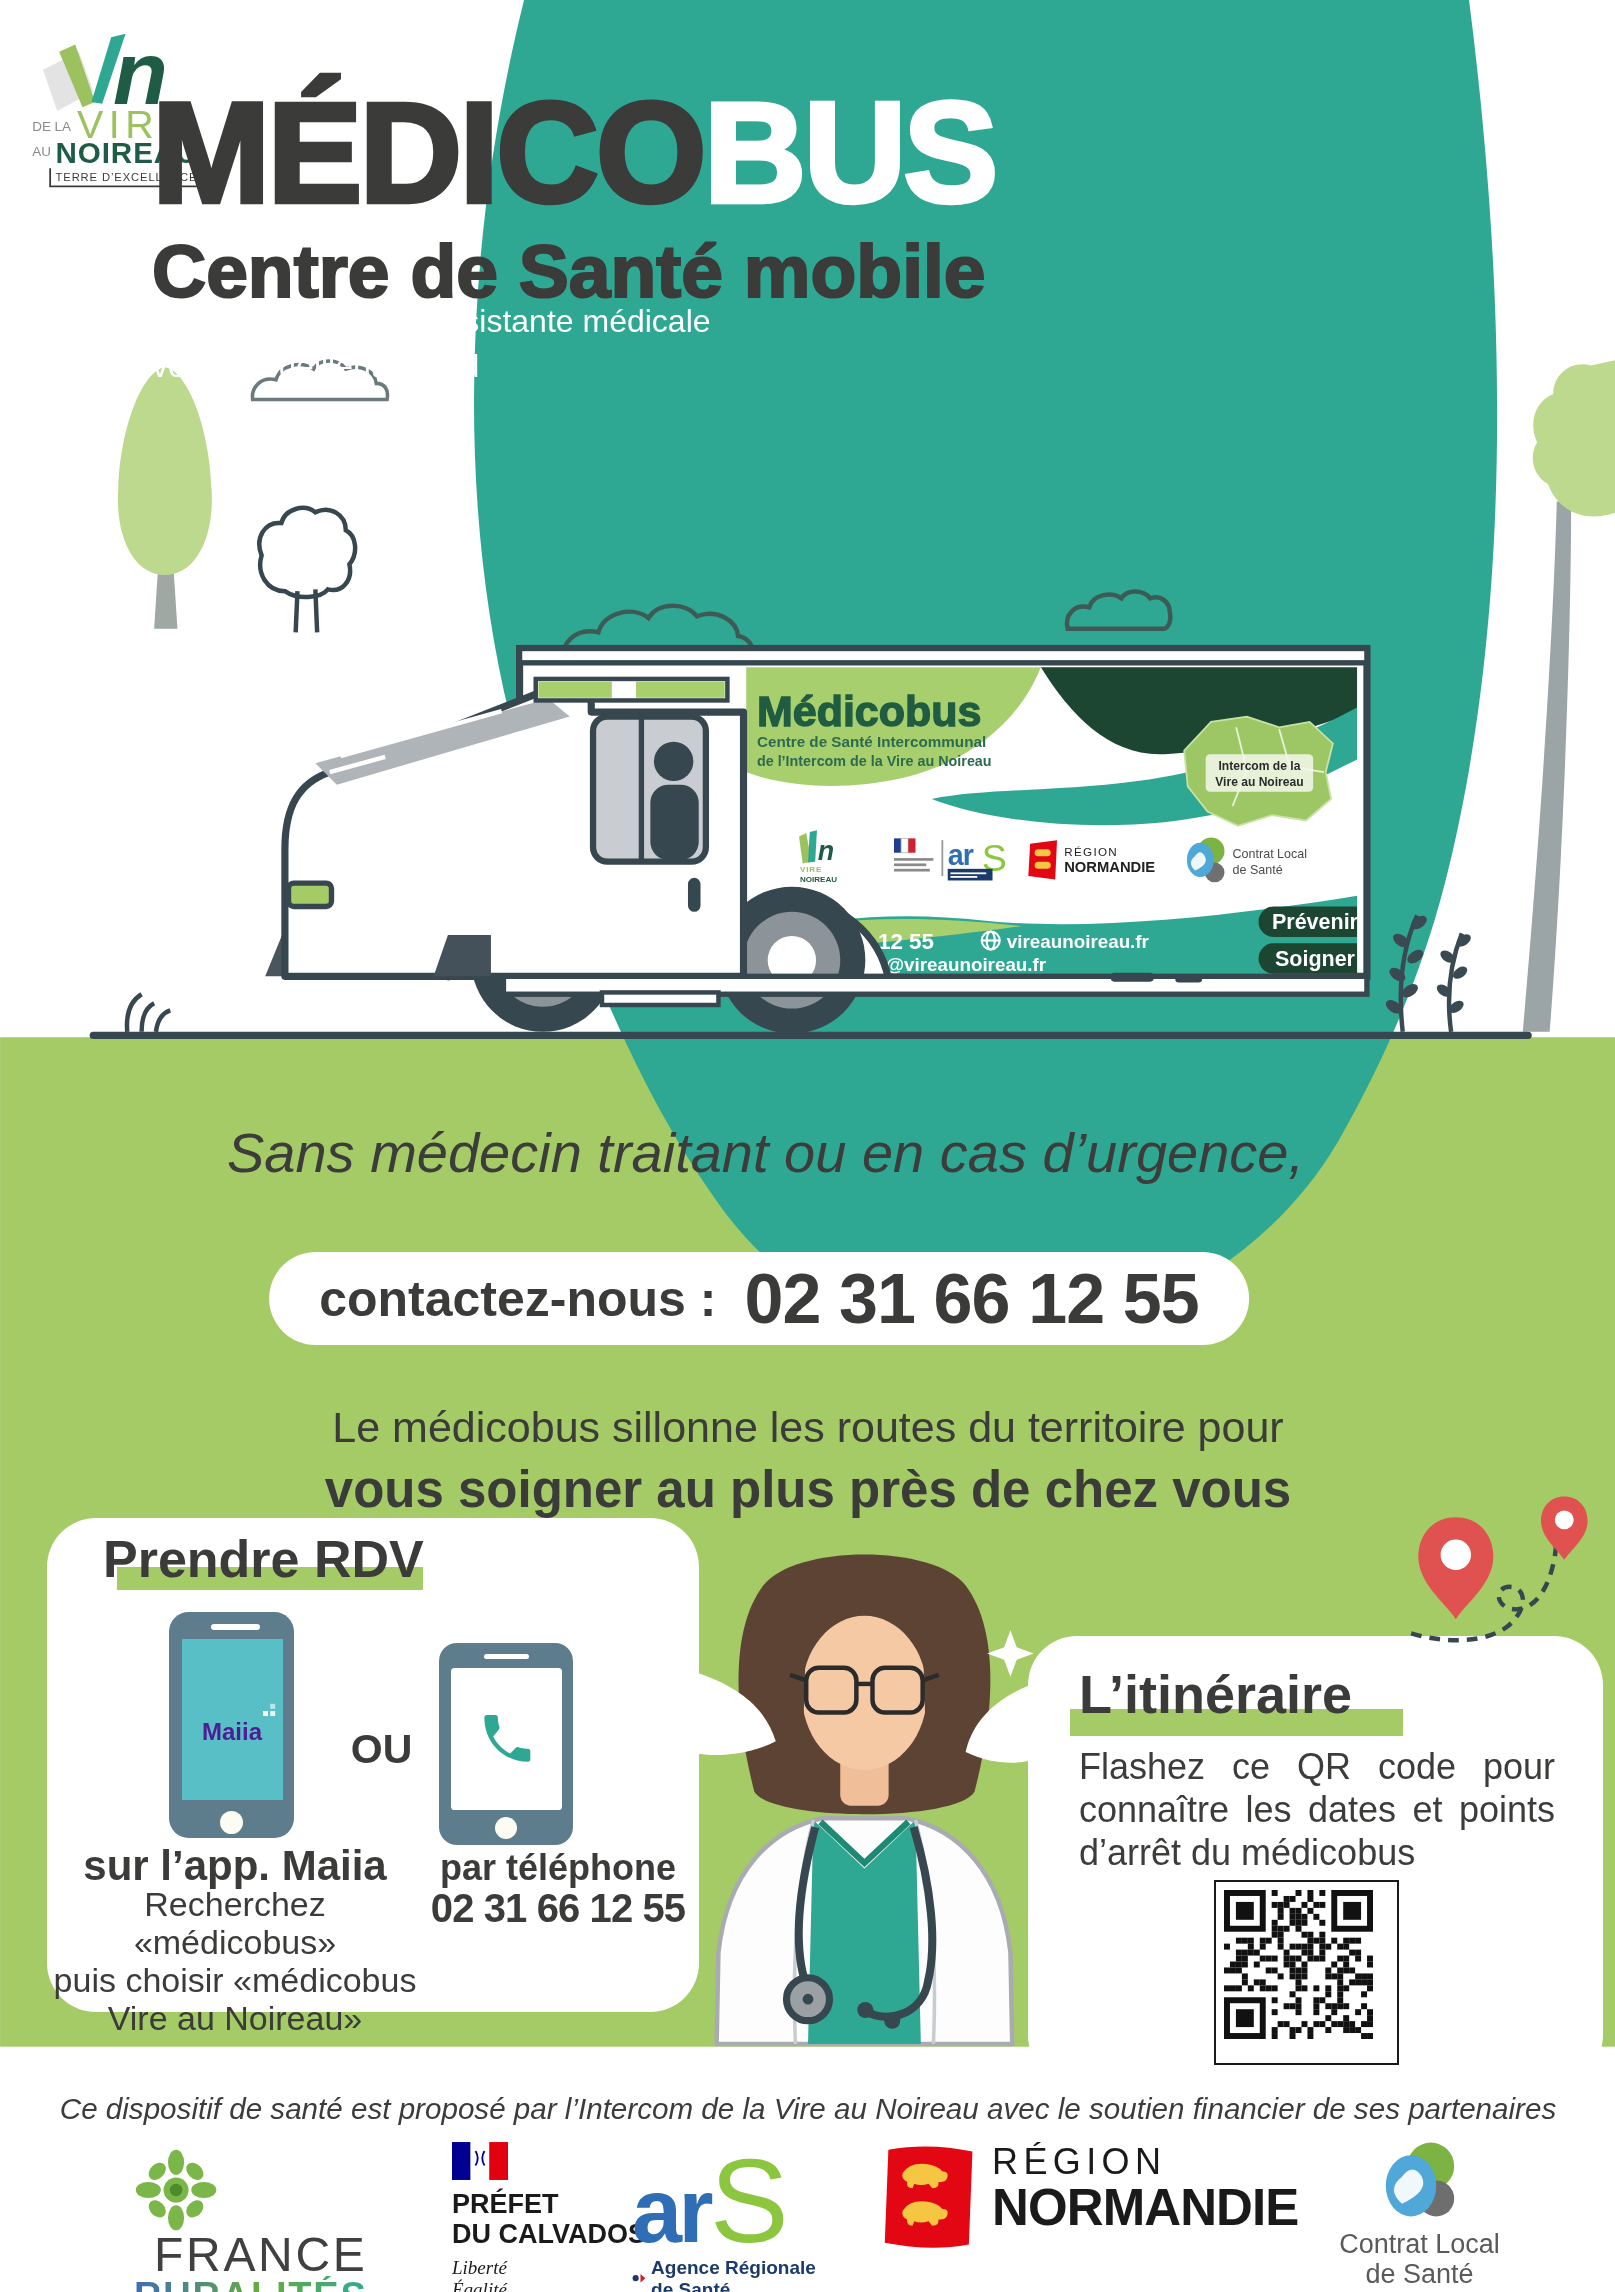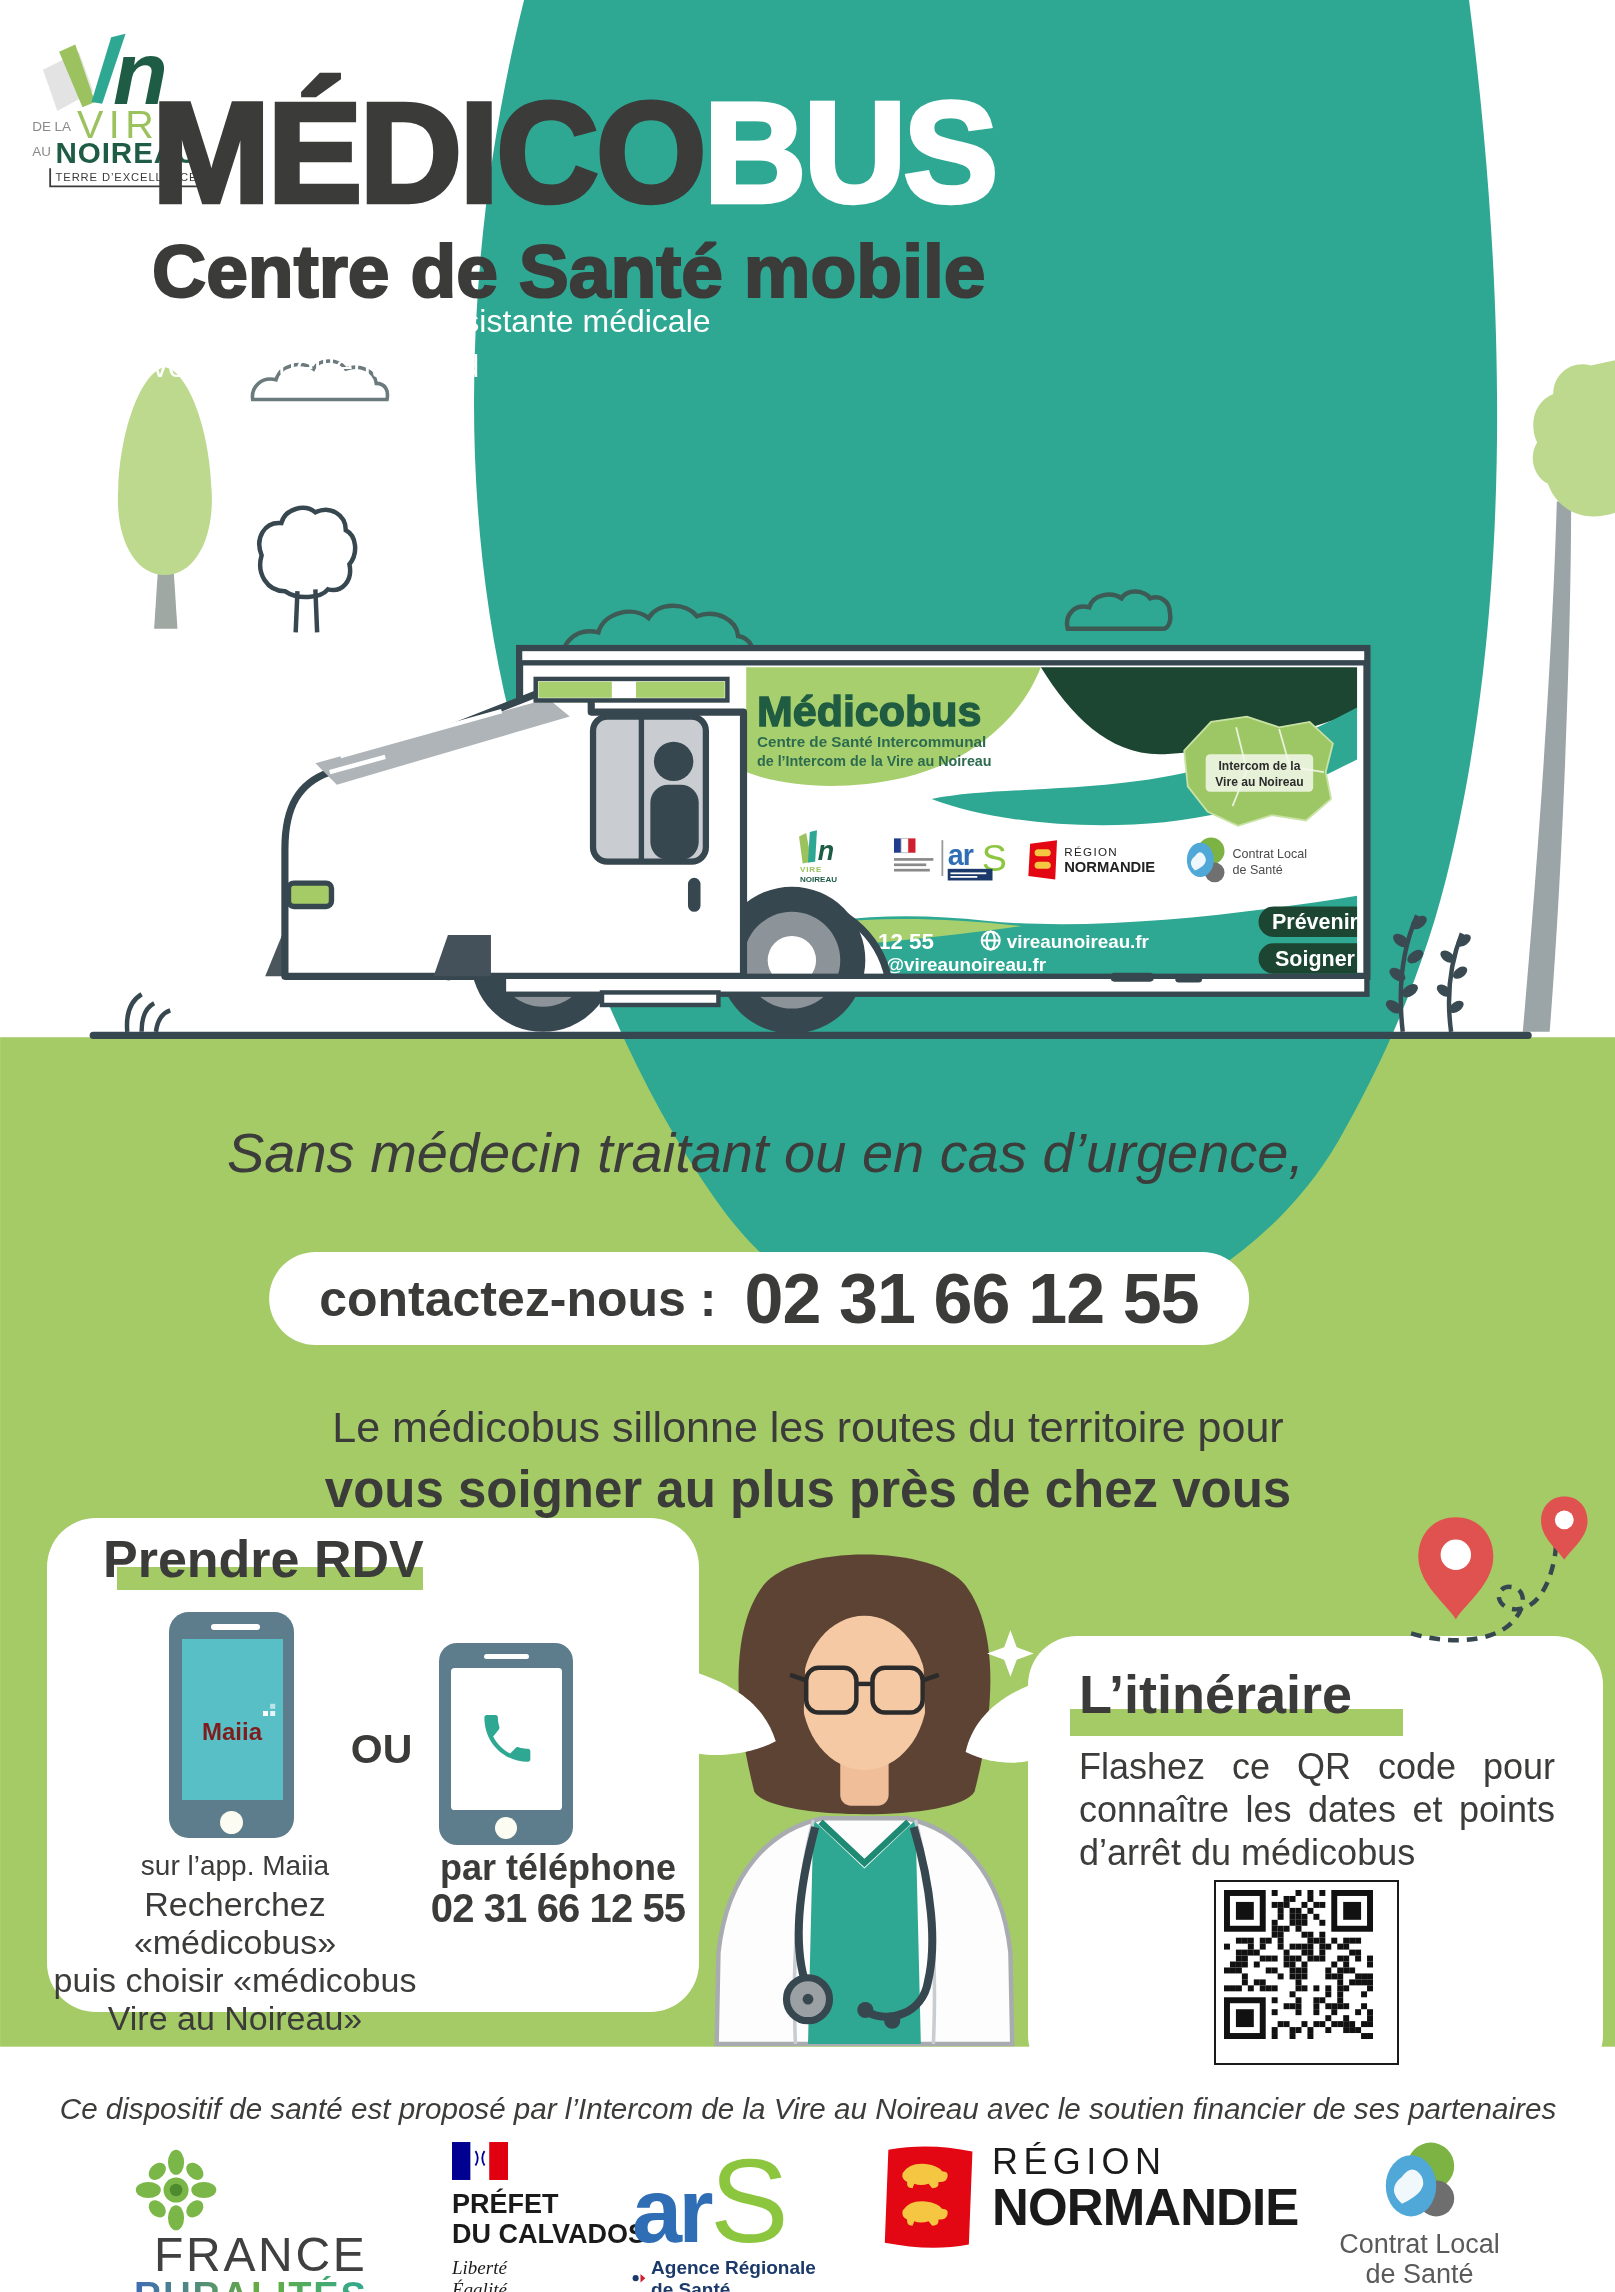--- a/index.html
+++ b/index.html
@@ -38,32 +38,32 @@
   .hl{position:absolute;background:#A5CB67;z-index:1;}
   .rdv-title{left:56px;top:10.7px;font-size:52px;}
   .rdv-hl{left:70px;top:49px;width:306px;height:23px;}
   .iti-title{left:51px;top:27px;font-size:54px;}
   .iti-hl{left:42px;top:73px;width:333px;height:27px;}
 
   .phone1{position:absolute;left:122px;top:94px;width:125px;height:226px;background:#5E7D8C;border-radius:19.7px;}
   .phone1 .screen{position:absolute;left:12.5px;top:27px;width:101px;height:161px;background:#58BFC6;}
   .phone1 .speaker{position:absolute;left:42px;top:11.6px;width:49px;height:6.3px;border-radius:3.6px;background:#fff;}
   .phone1 .home{position:absolute;left:51px;top:199px;width:23px;height:23px;border-radius:50%;background:#FCFCF2;}
-  .maiia{position:absolute;left:0;top:79px;width:101px;text-align:center;color:#7f1d1d;
+  .maiia{position:absolute;left:0;top:79px;width:101px;text-align:center;color:#4c1d95;
          font-size:24px;font-weight:bold;}
   .maiia-dots{position:absolute;right:14.3px;top:72px;width:5.4px;height:5.4px;background:#fff;
               box-shadow:7.2px 0 0 rgba(255,255,255,.85), 7.2px -7.2px 0 rgba(255,255,255,.6);}
   .or{position:absolute;left:285px;top:208px;width:99px;text-align:center;font-size:41px;font-weight:bold;}
   .phone2{position:absolute;left:392px;top:125px;width:134px;height:202px;background:#5E7D8C;border-radius:18px;}
   .phone2 .screen{position:absolute;left:11.6px;top:25px;width:111px;height:142px;background:#fff;border-radius:3.6px;
                   display:flex;align-items:center;justify-content:center;}
   .phone2 .speaker{position:absolute;left:45px;top:10.7px;width:45px;height:5.4px;border-radius:2.7px;background:#fff;}
   .phone2 .home{position:absolute;left:56px;top:174px;width:22.4px;height:22.4px;border-radius:50%;background:#FCFCF2;}
   .cap-left{position:absolute;left:0;top:329px;width:376px;text-align:center;line-height:38px;font-size:34px;}
-  .cap-left .b{font-weight:normal;font-size:28px;}
+  .cap-left .b{font-weight:bold;font-size:42px;}
   .cap-right{position:absolute;left:381px;top:329px;width:260px;text-align:center;line-height:41px;}
   .cap-right .b{font-weight:bold;font-size:36px;}
   .cap-right .n{font-weight:bold;font-size:40px;letter-spacing:-0.9px;}
   .iti-text{position:absolute;left:51px;top:109px;width:476px;font-size:36px;line-height:43px;color:#3C3C3B;}
   .just{text-align:justify;-moz-text-align-last:justify;text-align-last:justify;}
   .qr-box{position:absolute;left:186px;top:244px;width:165px;height:165px;border:2.7px solid #1a1a1a;
           background:#fff;padding:8px;}
 
   
   .foot-sentence{position:absolute;left:0;top:2092px;width:1616px;text-align:center;z-index:3;

